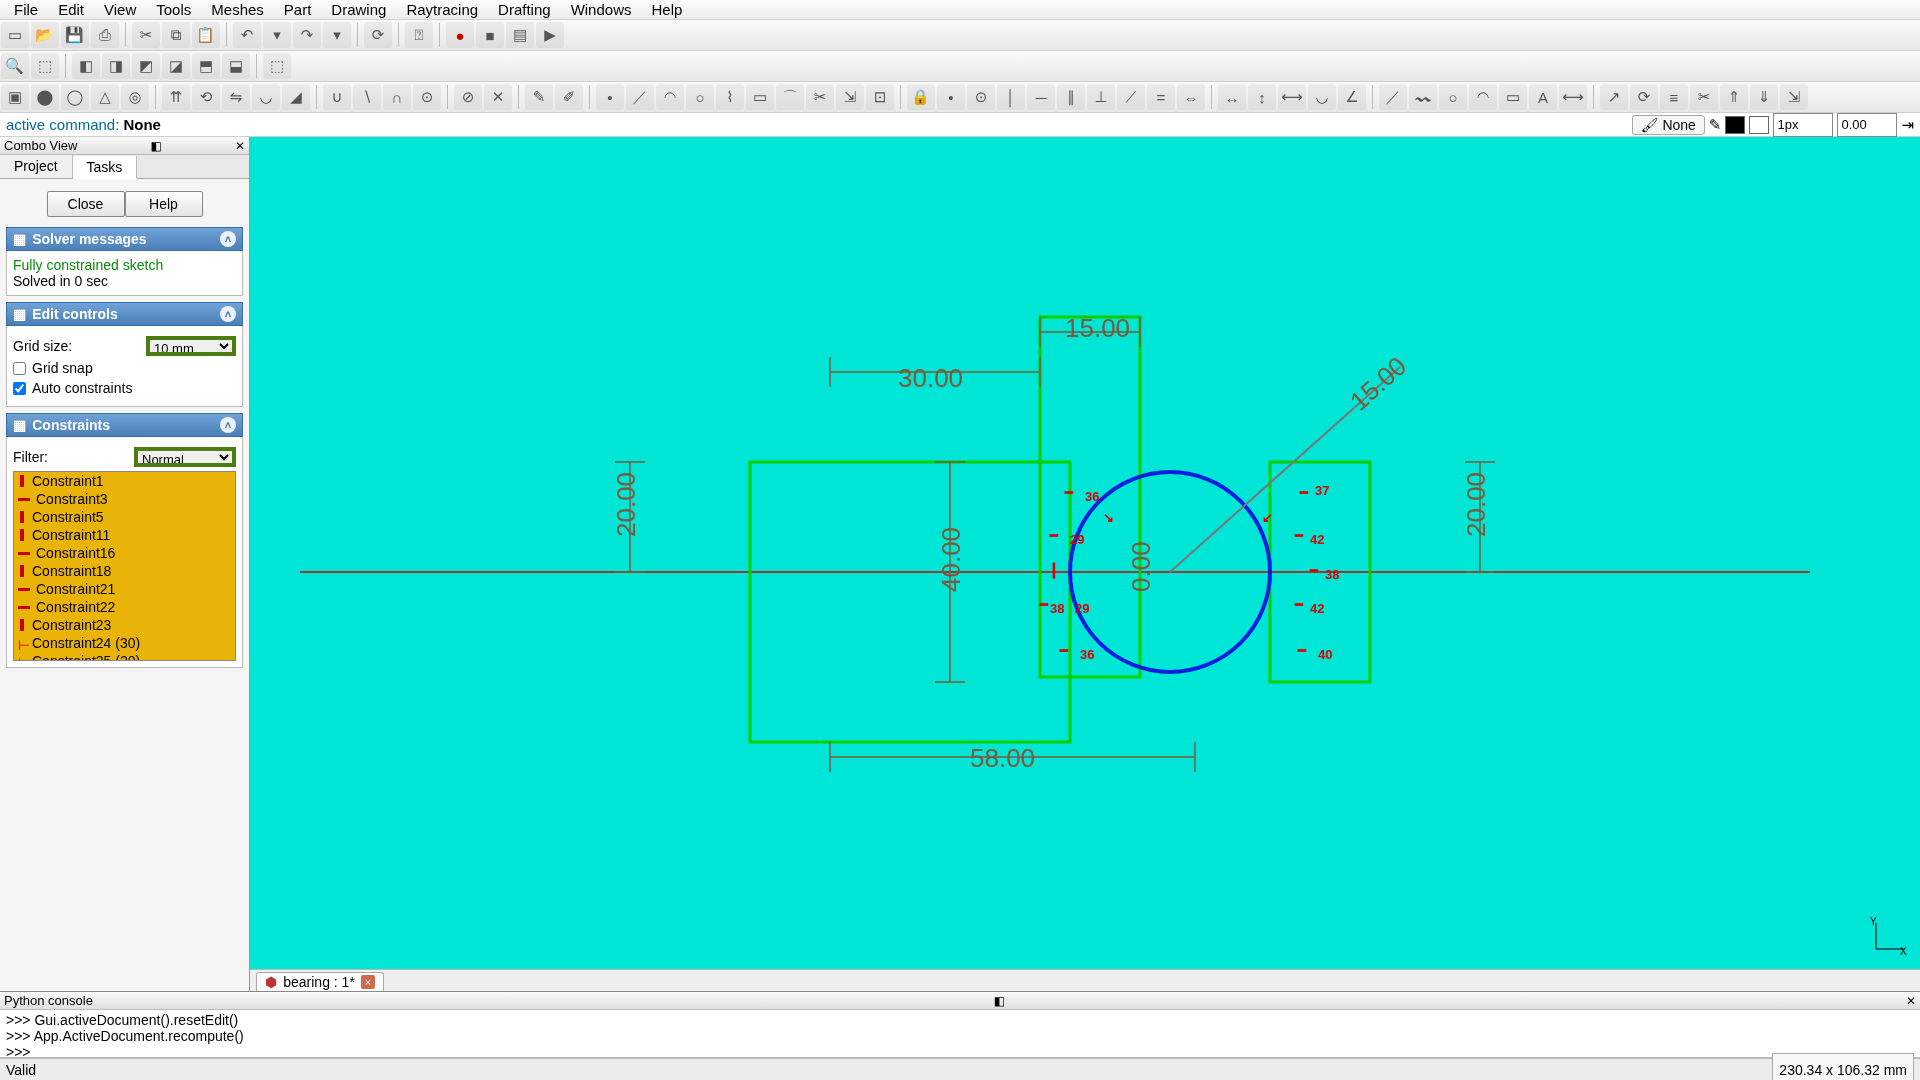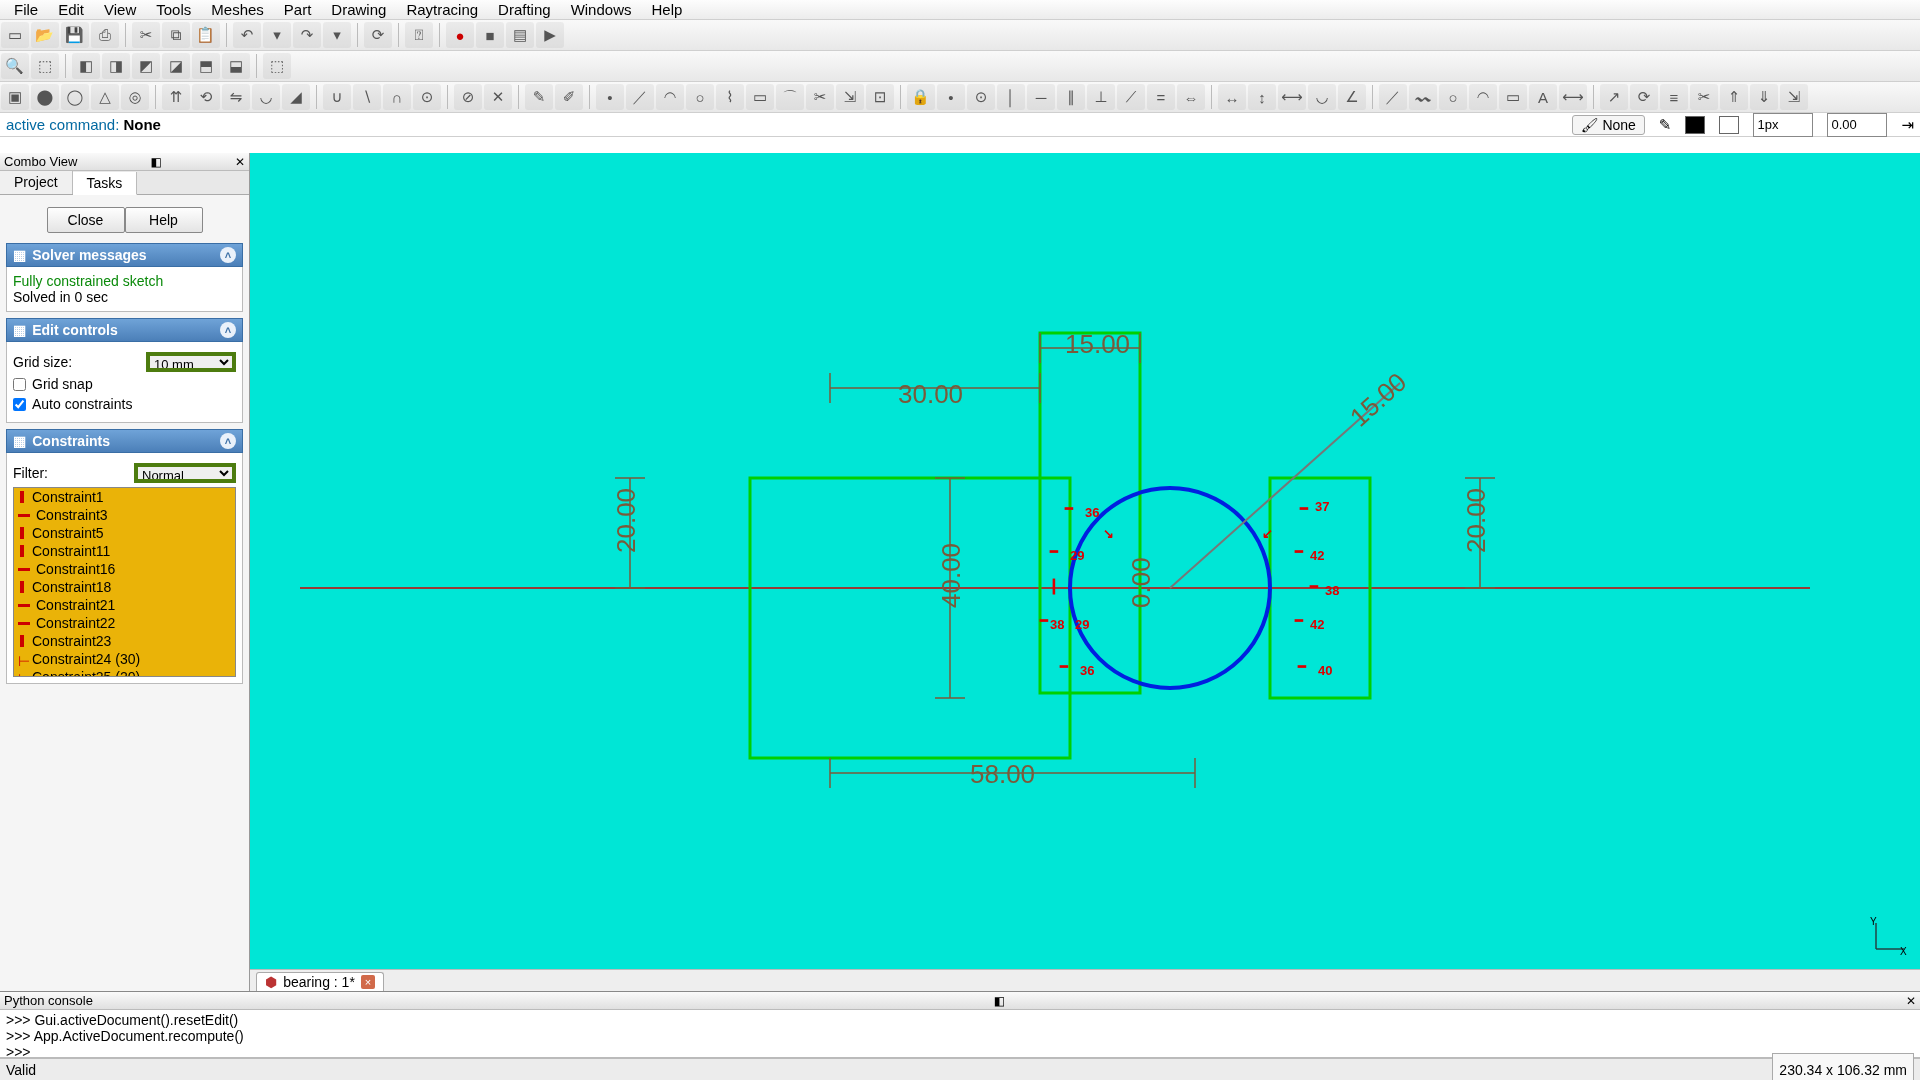--- a/index.html
+++ b/index.html
@@ -11,27 +11,27 @@
 
 
 .toolbar { background: linear-gradient(#f9f9f9,#e8e8e8); border-bottom: 1px solid #cfcfcf; display: flex; align-items: center; padding: 2px 0; min-height: 28px; }
 .tool { width: 28px; height: 26px; margin: 0 1px; background: rgba(0,0,0,0.05); border: 1px solid transparent; border-radius: 3px; display: flex; align-items: center; justify-content: center; font-size: 15px; color: #555; }
 .sep { width: 1px; height: 24px; background: #bbb; margin: 0 5px; }
 
 
 .cmd-bar { height: 24px; border-bottom: 1px solid #cfcfcf; display: flex; align-items: center; padding: 0 6px; font-size: 15px; }
 .cmd-bar .label { color: #0369a1; }
 .cmd-bar .val { font-weight: bold; margin-left: 4px; }
-.cmd-right { margin-left: auto; display: flex; align-items: center; gap: 14px; }
+.cmd-right { margin-left: auto; display: flex; align-items: center; gap: 4px; }
 .cmd-right .btn { border: 1px solid #aaa; background: #f5f5f5; padding: 1px 8px; border-radius: 3px; font-size: 14px; }
 .cmd-right input { width: 60px; height: 24px; border: 1px solid #888; font-size: 13px; padding: 0 3px; }
 .small-sq { width: 20px; height: 18px; border: 1px solid #666; }
 
 
-.middle { flex: 1; display: flex; min-height: 0; margin-top: 16px; }
+.middle { flex: 1; display: flex; min-height: 0; }
 
 
 .combo { width: 250px; border-right: 1px solid #999; display: flex; flex-direction: column; background: #f5f5f5; }
 .combo-head { height: 18px; background: linear-gradient(#fafafa,#e0e0e0); border-bottom: 1px solid #bbb; font-size: 13px; padding: 0 4px; display: flex; align-items: center; }
 .combo-head .x { margin-left: auto; font-size: 12px; }
 .tabs { height: 24px; display: flex; border-bottom: 1px solid #aaa; background: #e8e8e8; }
 .tab { padding: 3px 14px; font-size: 14px; border-right: 1px solid #bbb; background: #f0f0f0; }
 .tab.active { background: #fff; border-bottom: 1px solid #fff; position: relative; top: 1px; }
 .panel-body { padding: 6px; flex: 1; overflow: auto; }
 .btnrow { display: flex; justify-content: center; margin: 6px 0 10px; }

